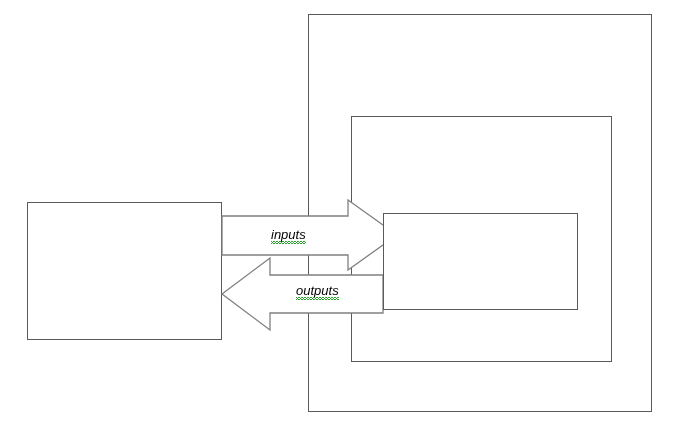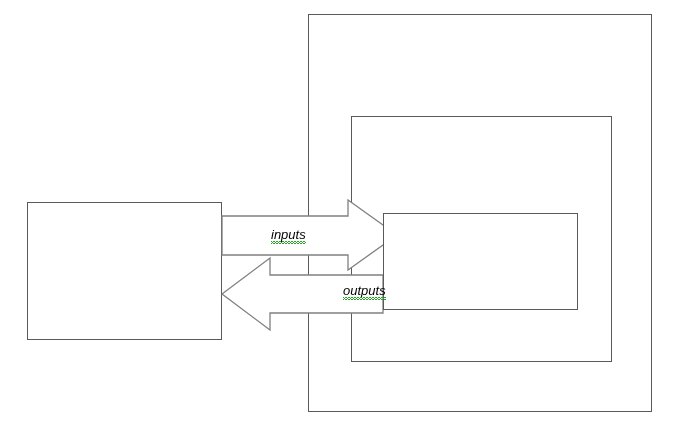--- a/index.html
+++ b/index.html
@@ -125,21 +125,21 @@
 
   
   .arrow-label {
     position: absolute;
     font-style: italic;
     font-size: 13px;
     z-index: 6;
     white-space: nowrap;
   }
   #inputs-label  { left: 271px; top: 227px; }
-  #outputs-label { left: 296px; top: 283px; margin-left: 47px; }
+  #outputs-label { left: 296px; top: 283px; }
 
   #arrows {
     position: absolute;
     left: 0; top: 0;
     width: 700px;
     height: 438px;
     z-index: 4;
     pointer-events: none;
   }
 </style>

